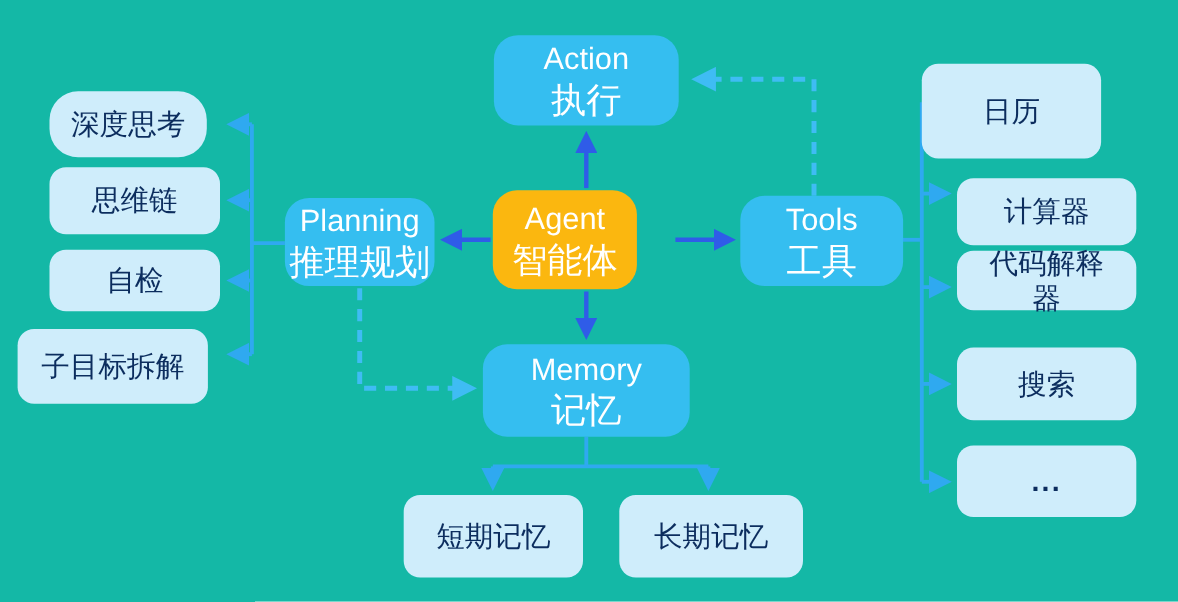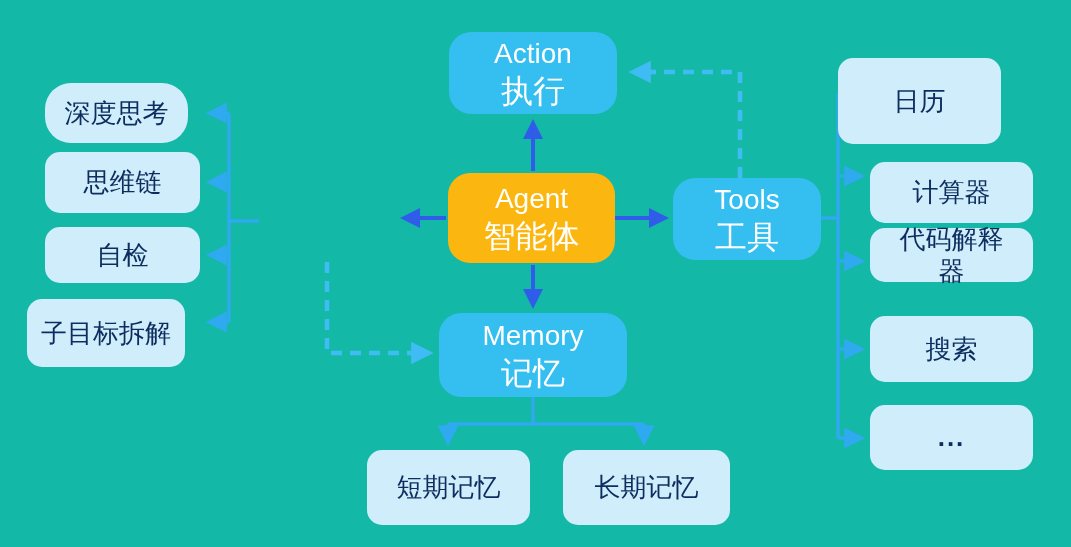--- a/index.html
+++ b/index.html
@@ -76,46 +76,50 @@
     <path d="M448,424 H644" stroke="#2FA9F0" stroke-width="3.5" fill="none"></path>
     <path d="M448,424 V441" stroke="#2FA9F0" stroke-width="3.5" fill="none" marker-end="url(#ar-light)"></path>
     <path d="M644,424 V441" stroke="#2FA9F0" stroke-width="3.5" fill="none" marker-end="url(#ar-light)"></path>
   </svg>
 
   <div class="node node-main" style="left:449px;top:32px;width:168px;height:82px;">
     <span class="node-title">Action</span>
     <span class="node-sub">执行</span>
   </div>
 
-  <div class="node node-agent" style="left:448px;top:173px;width:167px;height:90px;">
+  <div class="node node-agent" style="left:448px;top:173px;width:131px;height:90px;">
     <span class="node-title">Agent</span>
     <span class="node-sub">智能体</span>
   </div>
 
+  <div class="node node-main" style="left:259px;top:180px;width:136px;height:80px;">
+    <span class="node-title">Planning</span>
+    <span class="node-sub">推理规划</span>
+  </div>
 
   <div class="node node-main" style="left:673px;top:178px;width:148px;height:82px;">
     <span class="node-title">Tools</span>
     <span class="node-sub">工具</span>
   </div>
 
   <div class="node node-main" style="left:439px;top:313px;width:188px;height:84px;">
     <span class="node-title">Memory</span>
     <span class="node-sub">记忆</span>
   </div>
 
   <div class="node node-light" style="left:45px;top:83px;width:143px;height:60px;border-radius:26px;">
     <span>深度思考</span>
   </div>
   <div class="node node-light" style="left:45px;top:152px;width:155px;height:61px;">
     <span>思维链</span>
   </div>
   <div class="node node-light" style="left:45px;top:227px;width:155px;height:56px;">
     <span>自检</span>
   </div>
-  <div class="node node-light" style="left:27px;top:299px;width:158px;height:68px;padding:0 4px;">
+  <div class="node node-light" style="left:16px;top:299px;width:173px;height:68px;padding:0 4px;">
     <span>子目标拆解</span>
   </div>
 
   <div class="node node-light" style="left:838px;top:58px;width:163px;height:86px;">
     <span>日历</span>
   </div>
   <div class="node node-light" style="left:870px;top:162px;width:163px;height:61px;">
     <span>计算器</span>
   </div>
   <div class="node node-light" style="left:870px;top:228px;width:163px;height:54px;padding:16px 20px;">

